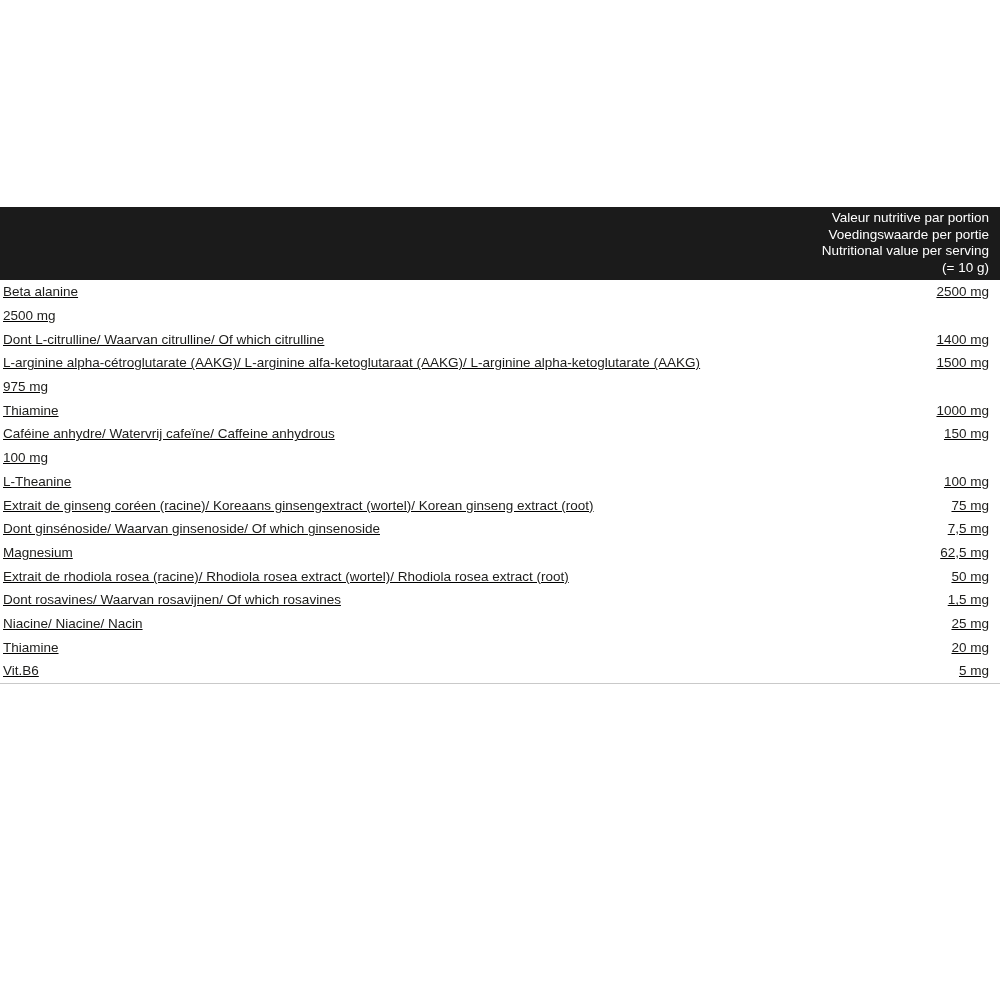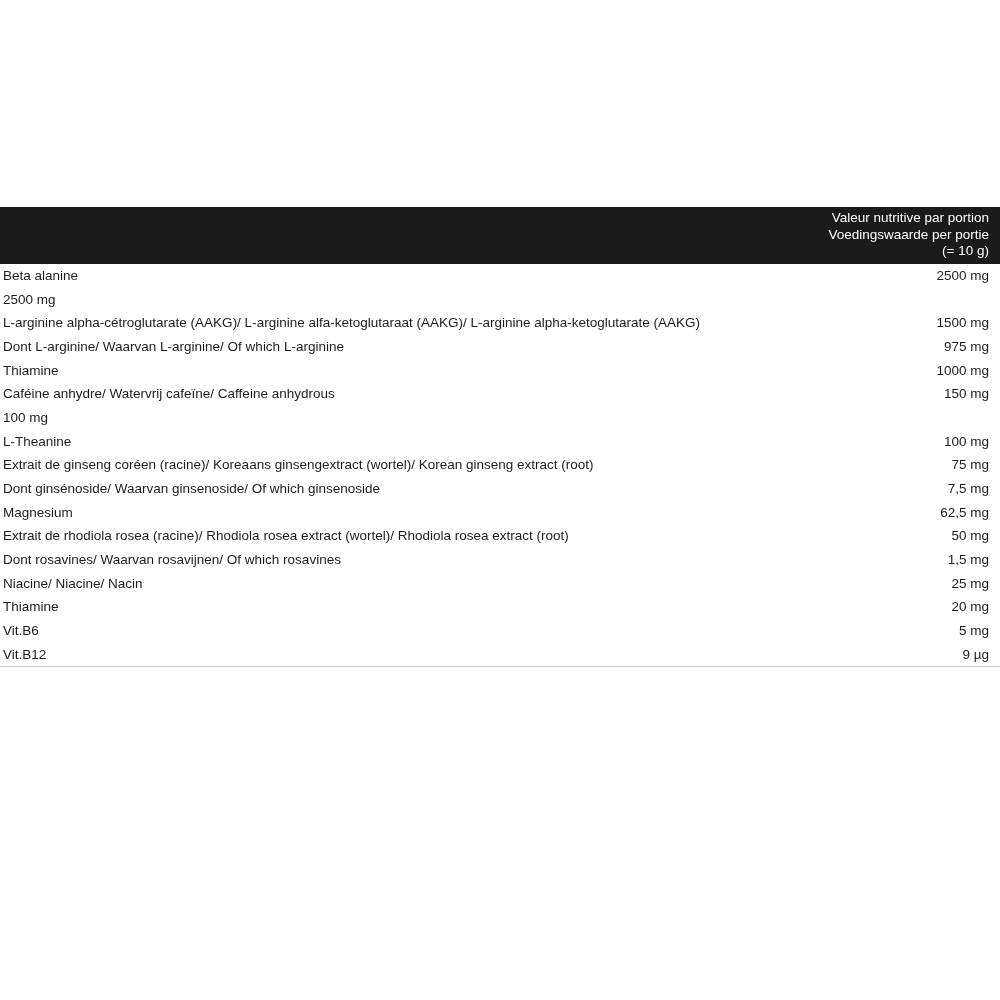--- a/index.html
+++ b/index.html
@@ -28,20 +28,21 @@
     background: #1b1b1b;
     color: #ffffff;
     text-align: right;
     padding: 3px 11px 4px 11px;
     font-size: 13.5px;
     line-height: 16.5px;
     box-sizing: border-box;
   }
   .rows {
     border-bottom: 1px solid #c9c9c9;
+    text-decoration: underline;
   }
   .row {
     display: flex;
     justify-content: space-between;
     align-items: center;
     height: 23.7px;
     padding: 0 11px 0 3px;
     font-size: 13.5px;
     color: #1d1d1b;
     background: #ffffff;
@@ -59,37 +60,41 @@
 </style>
 </head>
 <body>
 
 <div class="page">
   <div class="panel">
 
     <div class="header-bar">
       <div>Valeur nutritive par portion</div>
       <div>Voedingswaarde per portie</div>
+      <div>Nutritional value per serving</div>
       <div>(= 10 g)</div>
     </div>
 
     <div class="rows" id="rows">
         <div class="row">
           <span class="label">Beta alanine</span>
           <span class="value">2500 mg</span>
         </div>
         <div class="row">
           <span class="value">2500 mg</span>
         </div>
         <div class="row">
+          <span class="label">Dont L-citrulline/ Waarvan citrulline/ Of which citrulline</span>
+          <span class="value">1400 mg</span>
+        </div>
+        <div class="row">
           <span class="label">L-arginine alpha-cétroglutarate (AAKG)/ L-arginine alfa-ketoglutaraat (AAKG)/ L-arginine alpha-ketoglutarate (AAKG)</span>
           <span class="value">1500 mg</span>
         </div>
         <div class="row">
-          <span class="label">Dont L-arginine/ Waarvan L-arginine/ Of which L-arginine</span>
           <span class="value">975 mg</span>
         </div>
         <div class="row">
           <span class="label">Thiamine</span>
           <span class="value">1000 mg</span>
         </div>
         <div class="row">
           <span class="label">Caféine anhydre/ Watervrij cafeïne/ Caffeine anhydrous</span>
           <span class="value">150 mg</span>
         </div>
@@ -125,20 +130,16 @@
           <span class="value">25 mg</span>
         </div>
         <div class="row">
           <span class="label">Thiamine</span>
           <span class="value">20 mg</span>
         </div>
         <div class="row">
           <span class="label">Vit.B6</span>
           <span class="value">5 mg</span>
         </div>
-        <div class="row">
-          <span class="label">Vit.B12</span>
-          <span class="value">9 µg</span>
-        </div>
       </div>
 
   </div>
 </div>
 
 </body></html>

